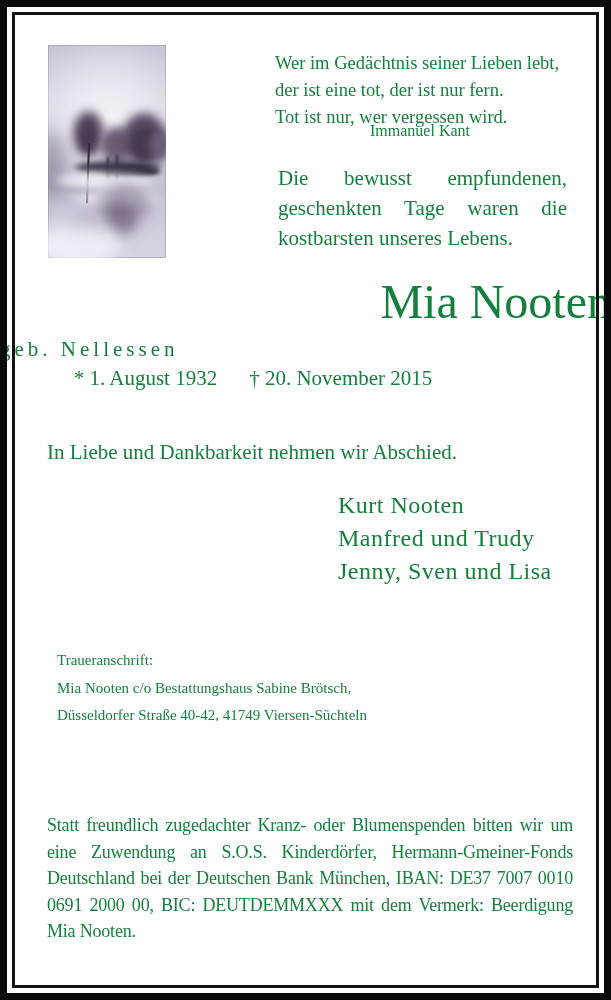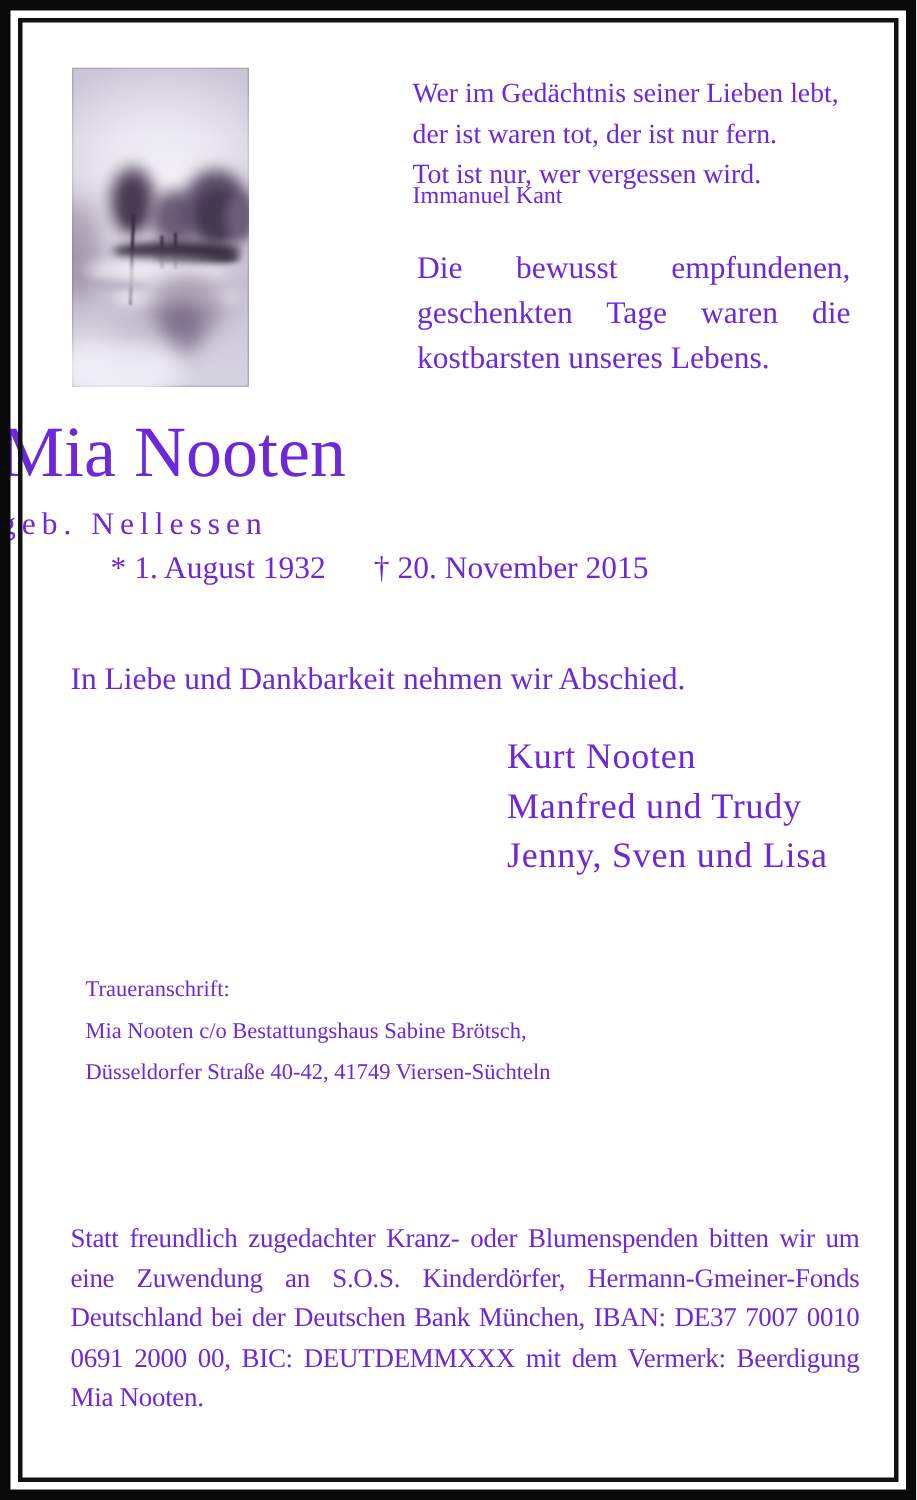--- a/index.html
+++ b/index.html
@@ -1,21 +1,21 @@
 <!DOCTYPE html>
 <html><head>
 <meta charset="utf-8">
 <style>
   html,body{margin:0;padding:0;background:#ffffff;}
   .page{
     position:relative;
     width:611px;height:1000px;
     background:#ffffff;
     font-family:"Liberation Serif", serif;
-    color:#6d28d9;
+    color:#15803d;
     overflow:hidden;
   }
   .frame-outer{position:absolute;inset:0;border:7px solid #0a0a0a;pointer-events:none;z-index:5;}
   .frame-inner{position:absolute;inset:12px;border:3px solid #121212;pointer-events:none;z-index:5;}
 
   
   .art{
     position:absolute;left:48px;top:45px;width:118px;height:213px;
     overflow:hidden;
     background:linear-gradient(180deg,#c9c4d6 0%,#d4d0df 22%,#ccc6d8 42%,#bfb8cc 58%,#cdc8d9 78%,#d7d4e2 100%);
@@ -39,23 +39,23 @@
   .spit{left:0px;top:138px;width:52px;height:9px;background:#9c90a8;border-radius:50%;filter:blur(3px);transform:rotate(7deg);}
   .water-hl1{left:8px;top:128px;width:95px;height:17px;background:rgba(241,239,246,.85);border-radius:50%;filter:blur(5px);}
   .water-hl2{left:28px;top:147px;width:84px;height:13px;background:rgba(239,237,244,.8);border-radius:50%;filter:blur(4px);}
   .refl1{left:50px;top:138px;width:52px;height:42px;background:rgba(122,108,133,.55);border-radius:50%;filter:blur(7px);}
   .refl2{left:58px;top:156px;width:30px;height:36px;background:rgba(92,78,106,.5);border-radius:50%;filter:blur(6px);}
   .refl3{left:18px;top:172px;width:42px;height:32px;background:rgba(126,110,140,.45);border-radius:50%;filter:blur(8px);}
   .bottom-light{left:-12px;top:178px;width:85px;height:45px;background:rgba(245,243,249,.85);border-radius:50%;filter:blur(8px);}
 
   
   .quote{position:absolute;left:275px;top:50px;font-size:18.5px;line-height:27px;white-space:nowrap;}
-  .kant{position:absolute;left:275px;top:122px;width:290px;text-align:left;font-size:16px;}
+  .kant{position:absolute;left:275px;top:122px;width:290px;text-align:center;font-size:16px;}
   .dedication{position:absolute;left:278px;top:163px;width:289px;font-size:21px;line-height:30px;text-align:justify;}
-  .title{position:absolute;left:0;top:276px;width:611px;text-align:left;font-size:48px;line-height:52px;}
+  .title{position:absolute;left:0;top:276px;width:611px;text-align:right;font-size:48px;line-height:52px;}
   .maiden{position:absolute;left:0;top:337px;width:611px;text-align:left;font-size:21px;letter-spacing:4px;}
   .dates{position:absolute;left:0;top:366px;width:506px;display:flex;justify-content:center;gap:32px;font-size:21px;}
   .farewell{position:absolute;left:47px;top:440px;font-size:21px;white-space:nowrap;}
   .mourners{position:absolute;left:338px;top:489px;font-size:24px;line-height:33px;letter-spacing:.5px;white-space:nowrap;}
   .address{position:absolute;left:57px;top:619px;font-size:15px;line-height:27.5px;white-space:nowrap;margin-top:28px;}
   .para{position:absolute;left:47px;width:526px;font-size:18px;letter-spacing:-0.2px;text-align:justify;}
   .para-service{top:711px;line-height:27.5px;}
   .para-donation{top:788px;line-height:26.5px;margin-top:24px;}
   .para-notice{top:904px;line-height:27px;}
 </style>
@@ -85,21 +85,21 @@
     <div class="water-hl1"></div>
     <div class="water-hl2"></div>
     <div class="refl1"></div>
     <div class="refl2"></div>
     <div class="refl3"></div>
     <div class="bottom-light"></div>
   </div>
 
   <div class="quote">
     <div>Wer im Gedächtnis seiner Lieben lebt,</div>
-    <div>der ist waren tot, der ist nur fern.</div>
+    <div>der ist eine tot, der ist nur fern.</div>
     <div>Tot ist nur, wer vergessen wird.</div>
   </div>
   <div class="kant">Immanuel Kant</div>
 
   <div class="dedication">Die bewusst empfundenen, geschenkten Tage waren die kostbarsten unseres Lebens.</div>
 
   <div class="title">Mia Nooten</div>
   <div class="maiden">geb. Nellessen</div>
   <div class="dates">
     <span>* 1. August 1932</span>

